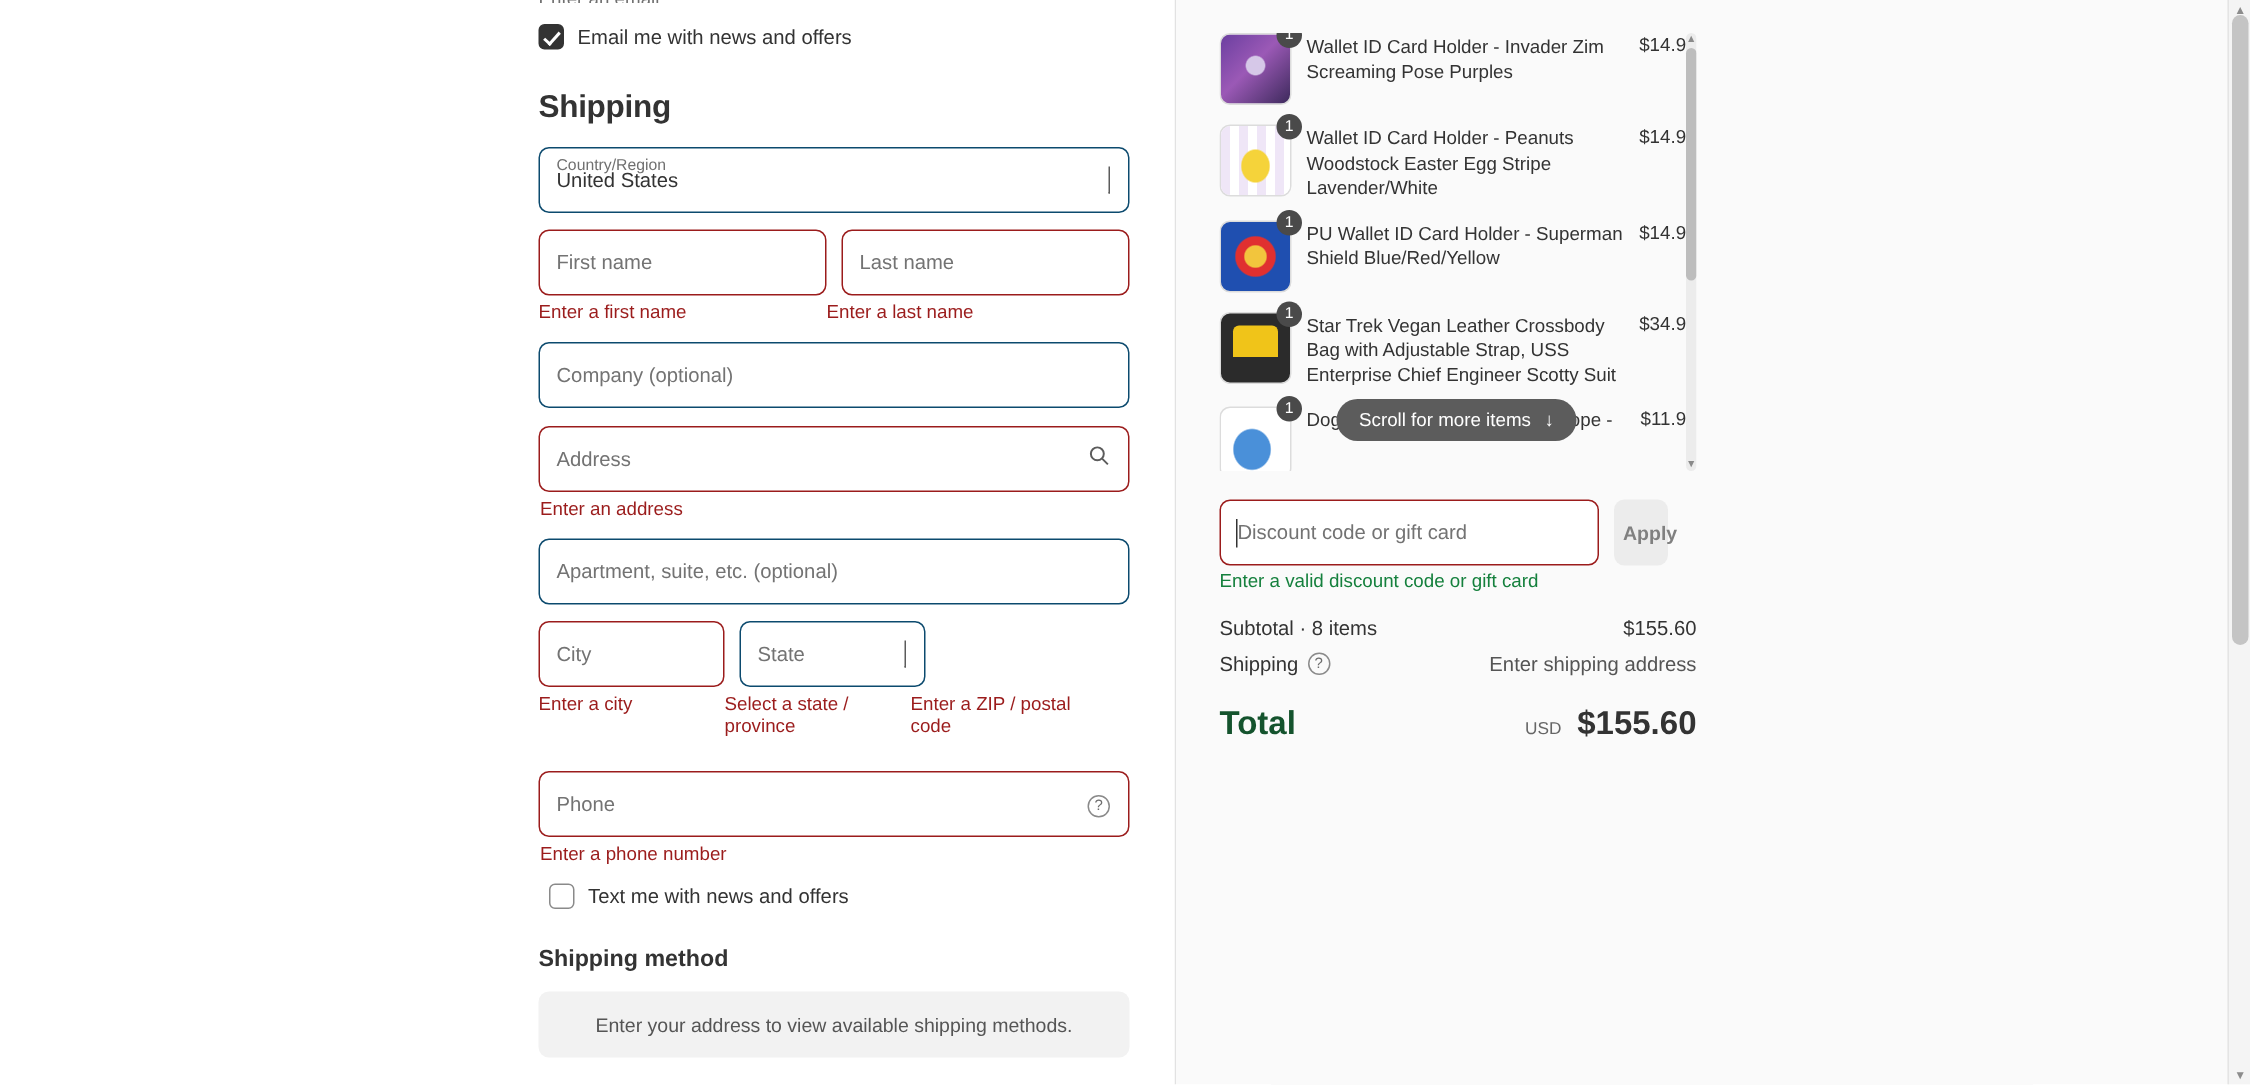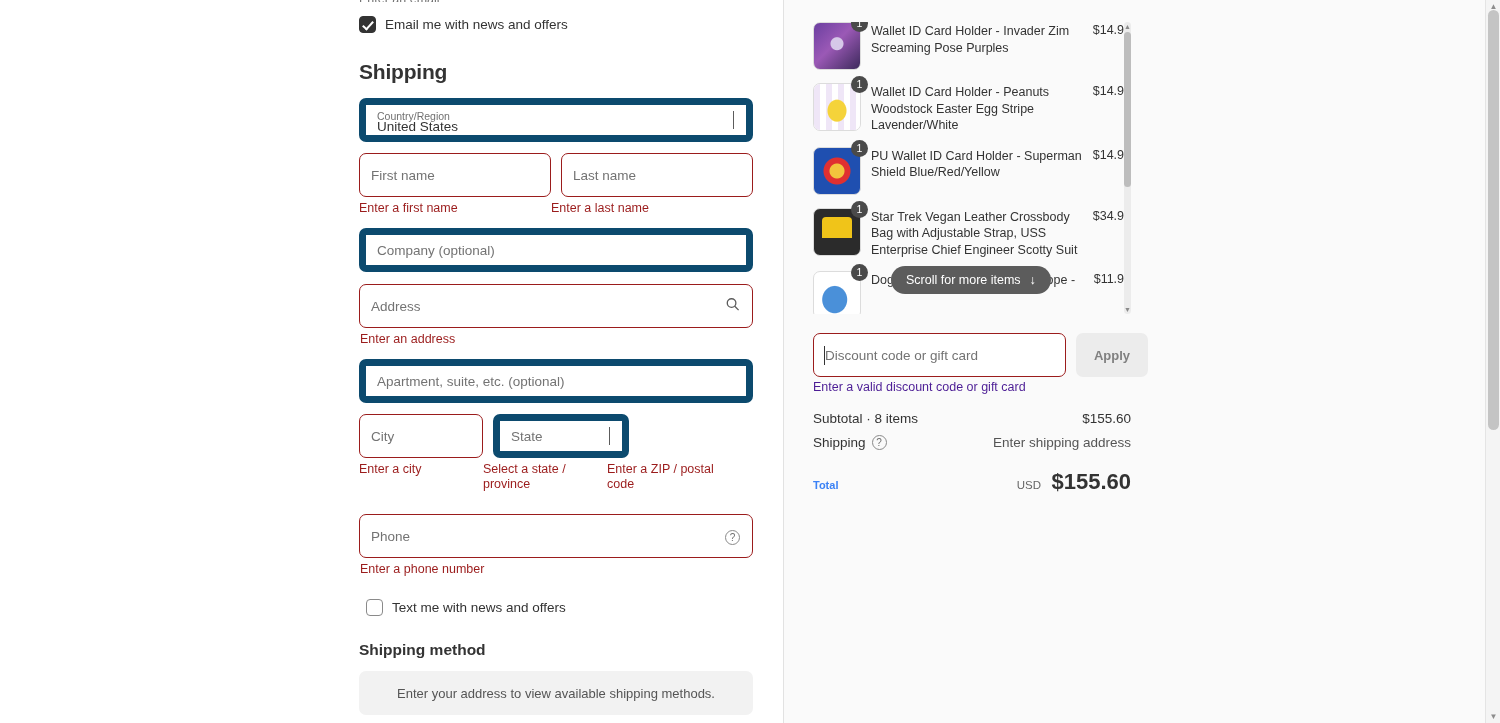--- a/index.html
+++ b/index.html
@@ -82,21 +82,21 @@
     font-size: 15.5px;
     font-weight: bold;
     color: #333;
     margin: 25px 0 12px 0;
   }
 
   .field {
     position: relative;
     width: 394px;
     height: 44px;
-    border: 7px solid #0c4a6e;
+    border: 1px solid #0c4a6e;
     border-radius: 7px;
     background: #fff;
     margin-bottom: 11px;
   }
   .field.err { border: 1.6px solid #9b1c1c; }
   .field .ph {
     position: absolute;
     left: 11px; top: 50%;
     transform: translateY(-50%);
     font-size: 13.5px;
@@ -130,21 +130,21 @@
     color: #9b1c1c;
     margin: -7px 0 12px 1px;
     line-height: 15px;
     max-width: 120px;
   }
 
   .row2 { display: flex; gap: 10px; }
   .row2 .field { width: 192px; text-align: center; }
   .row3 { display: flex; gap: 10px; }
   .row3 .f1 { width: 124px; }
-  .row3 .f2 { width: 136px; }
+  .row3 .f2 { width: 124px; }
   .row3 .f3 { width: 124px; }
 
   .errrow { display: flex; margin: -7px 0 6px 0; }
   .errrow > div {
     font-size: 12.5px;
     color: #9b1c1c;
     line-height: 15px;
   }
   .errrow .e1 { width: 124px; }
   .errrow .e2 { width: 124px; }
@@ -303,35 +303,35 @@
     font-size: 13.5px;
     color: #737373;
   }
   .caret {
     position: absolute;
     left: 10px; top: 12px;
     width: 1px; height: 19px;
     background: #333;
   }
   .apply-btn {
-    width: 72px; height: 44px;
+    width: 36px; height: 44px;
     background: #ececec;
     border: none;
     border-radius: 7px;
     color: #808080;
     font-size: 13px;
     font-weight: bold;
     font-family: "Liberation Sans", sans-serif;
   }
   .discount-err {
     position: absolute;
     left: 29px;
     top: 380px;
     font-size: 12.5px;
-    color: #4c1d95;
+    color: #15803d;
   }
 
   .totals {
     position: absolute;
     left: 29px;
     top: 411px;
     width: 318px;
   }
   .tot-row {
     display: flex;
@@ -342,23 +342,23 @@
     margin-bottom: 9px;
   }
   .tot-row .muted { color: #555; }
   .grand {
     display: flex;
     justify-content: space-between;
     align-items: baseline;
     margin-top: 19px;
   }
   .grand .lbl {
-    font-size: 11px;
+    font-size: 22px;
     font-weight: bold;
-    color: #3b82f6;
+    color: #14532d;
   }
   .grand .amt {
     font-size: 22px;
     font-weight: bold;
     color: #333;
   }
   .grand .cur {
     font-size: 11.5px;
     color: #666;
     margin-right: 6px;
@@ -459,21 +459,21 @@
         <div class="e2">Select a state / province</div>
         <div class="e3">Enter a ZIP / postal code</div>
       </div>
 
       <div class="field err" style="margin-top:22px;">
         <span class="ph">Phone</span>
         <span class="right-icon"><span class="qmark">?</span></span>
       </div>
       <div class="err-msg" style="max-width:250px;">Enter a phone number</div>
 
-      <div class="checkbox-row" style="margin-top:22px;margin-left:7px;">
+      <div class="checkbox-row" style="margin-top:12px;margin-left:7px;">
         <div class="cb"></div>
         <span class="cb-label">Text me with news and offers</span>
       </div>
 
       <h3 class="section-sm">Shipping method</h3>
       <div class="ship-box">Enter your address to view available shipping methods.</div>
 
     </div>
   </div>
 

